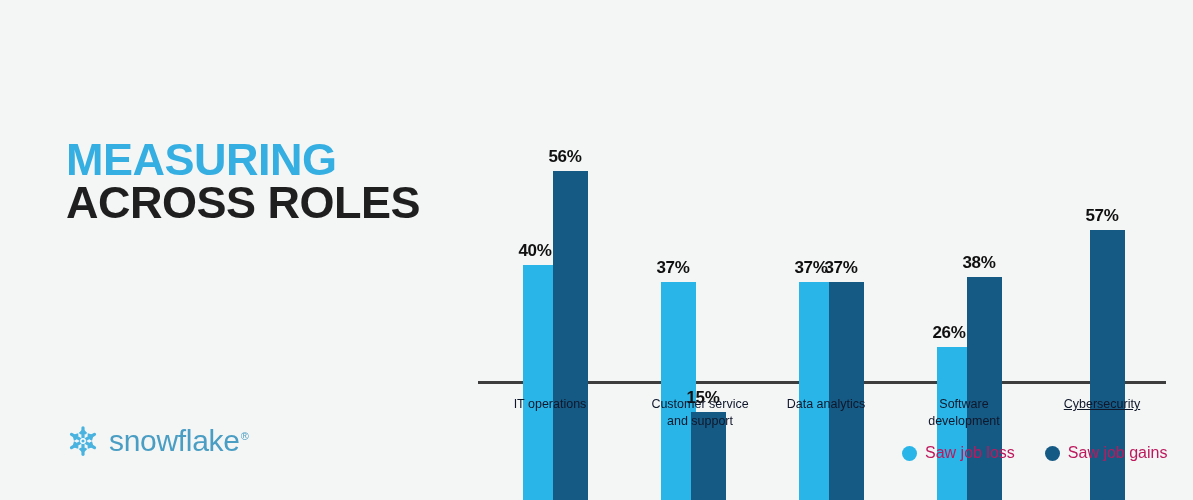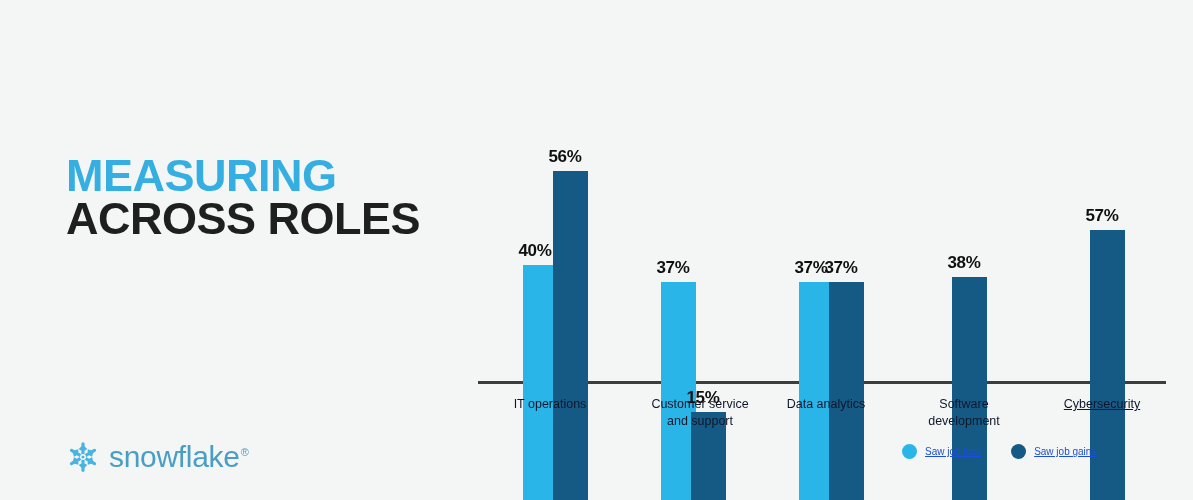--- a/index.html
+++ b/index.html
@@ -12,21 +12,21 @@
     background: #f4f5f5;
     font-family: "Liberation Sans", sans-serif;
     overflow: hidden;
     position: relative;
   }
 
   
   #left-panel {
     position: absolute;
     left: 0;
-    top: 16px;
+    top: 0;
     width: 470px;
     height: 476px;
     text-decoration: underline;
   }
 
   #headline {
     position: absolute;
     left: 66px;
     top: 138px;
     line-height: 0.96;
@@ -152,23 +152,22 @@
     align-items: center;
     gap: 8px;
   }
   .legend-dot {
     width: 15px;
     height: 15px;
     border-radius: 50%;
     display: block;
   }
   .legend-label {
-    font-size: 10px;
-    color: #1d4ed8;
-    text-decoration: underline;
+    font-size: 16px;
+    color: #be185d;
   }
 </style>
 </head>
 <body>
 
 <div id="left-panel">
 
   <div id="headline">
     <span class="line accent">MEASURING</span>
     <span class="line dark">ACROSS ROLES</span>
@@ -236,20 +235,24 @@
           <span class="bar-value" style="bottom: 222px;">37%</span>
           <div class="bar loss" style="height: 218px; background: rgb(41, 181, 232);"></div>
         </div>
         <div class="bar-wrap">
           <span class="bar-value" style="bottom: 222px;">37%</span>
           <div class="bar gains" style="height: 218px; background: rgb(21, 90, 133);"></div>
         </div>
       </div>
       <div class="group" style="left: 426px; width: 120px;">
         <div class="bar-wrap">
+          <span class="bar-value" style="bottom: 157px;">26%</span>
+          <div class="bar loss" style="height: 153px; background: rgb(41, 181, 232);"></div>
+        </div>
+        <div class="bar-wrap">
           <span class="bar-value" style="bottom: 227px; text-align: center;">38%</span>
           <div class="bar gains" style="height: 223px; background: rgb(21, 90, 133);"></div>
         </div>
       </div>
       <div class="group" style="left: 564px; width: 120px;">
         <div class="bar-wrap">
           <span class="bar-value" style="bottom: 274px;">57%</span>
           <div class="bar gains" style="height: 270px; background: rgb(21, 90, 133);"></div>
         </div>
       </div>

